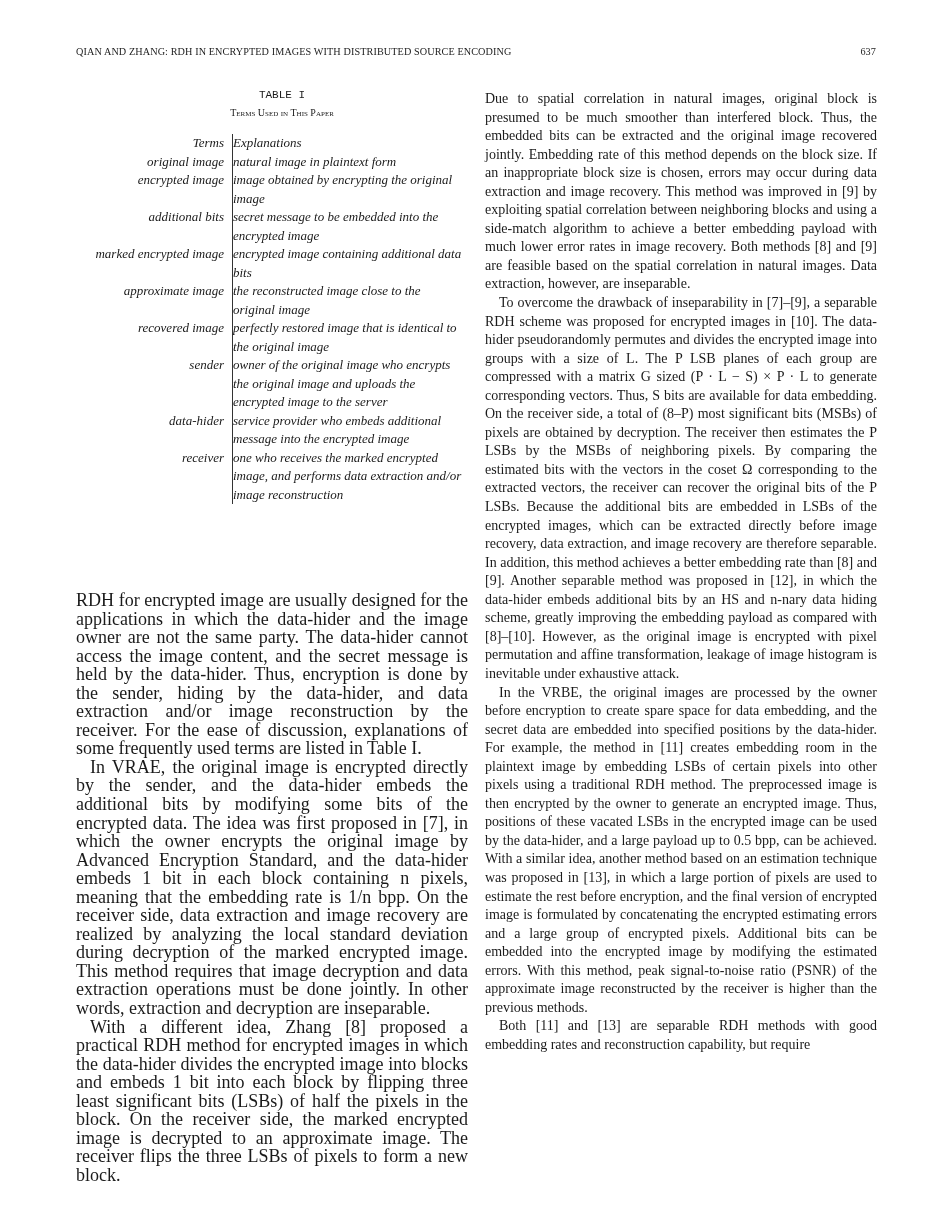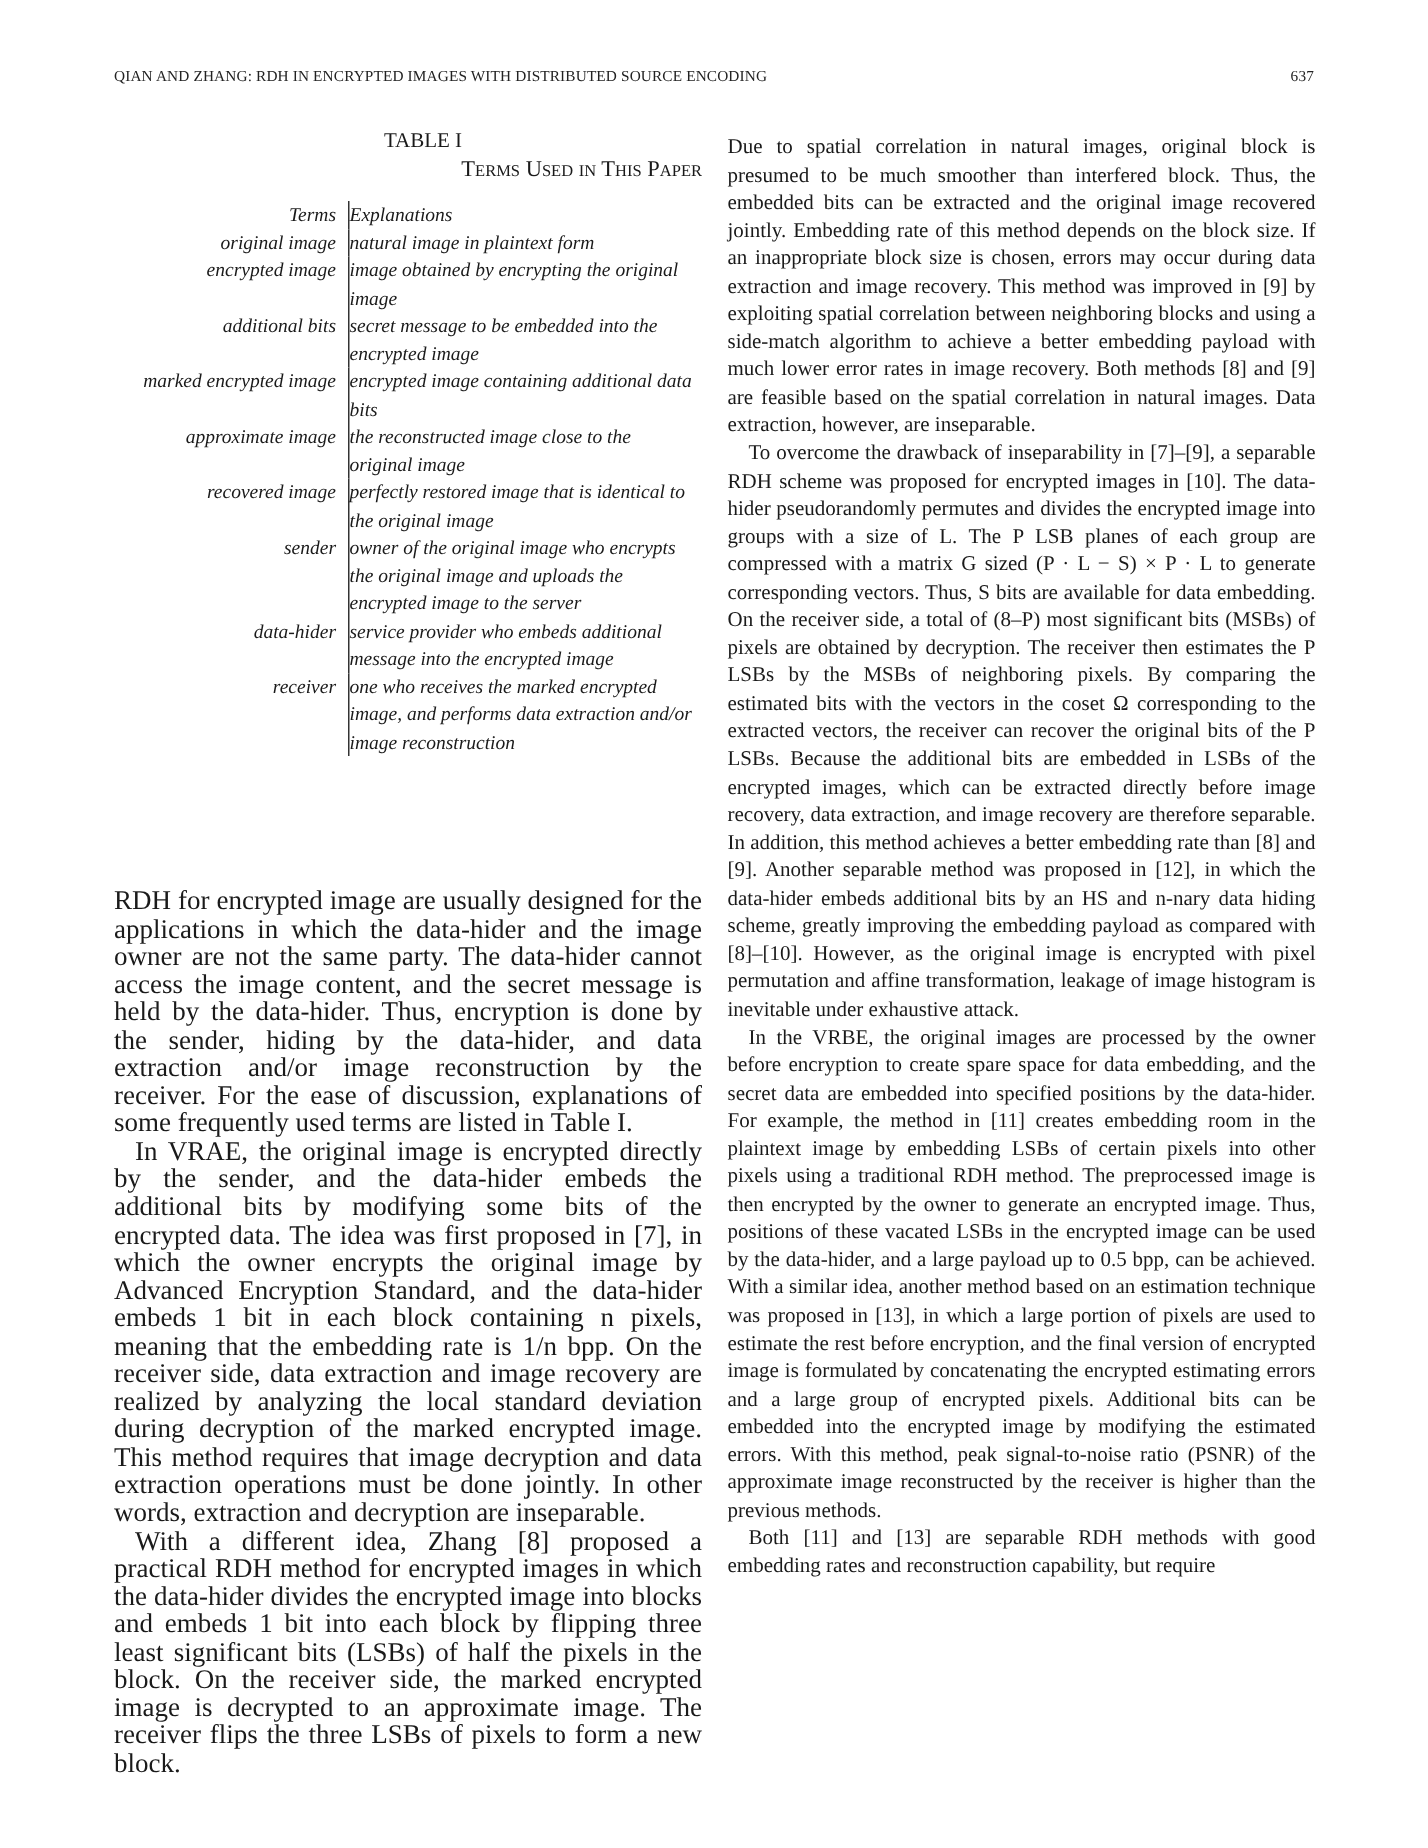--- a/index.html
+++ b/index.html
@@ -15,22 +15,22 @@
   .header .running { position: absolute; left: 0; top: 0; }
   .header .pageno { position: absolute; right: 0; top: 0; }
 
   .col { position: absolute; top: 88px; width: 392px; font-size: 14px; line-height: 18.55px; text-align: justify; }
   .col-right { left: 485px; top: 90px; }
   .col p { margin: 0; text-indent: 0; }
   .col p.ind { text-indent: 14px; }
   .col p + p { margin-top: 0; }
 
   .table-block { position: absolute; top: 88px; left: 76px; width: 392px; }
-  .table-label { text-align: center; font-size: 14px; line-height: 14px; margin-left: 20px; }
-  .table-title { text-align: right; font-size: 15px; line-height: 14px; margin-top: 4px; font-variant: small-caps; margin-left: 20px; }
+  .table-label { text-align: center; font-size: 11px; line-height: 14px; margin-left: 20px; font-family: Liberation Mono, monospace; }
+  .table-title { text-align: center; font-size: 10px; line-height: 14px; margin-top: 4px; font-variant: small-caps; margin-left: 20px; }
   table.terms {
     border-collapse: collapse; margin-top: 14px; font-style: italic;
     font-size: 13px; line-height: 18.5px;
   }
   table.terms td { padding: 0; vertical-align: top; }
   table.terms td.term { width: 148px; text-align: right; padding-right: 8px; border-right: 1px solid #333; white-space: nowrap; }
   table.terms td.expl { padding-left: 0; width: 230px; }
 
   .body-left { position: absolute; top: 591px; left: 76px; width: 392px; font-size: 18px; line-height: 18.55px; text-align: justify; }
   .body-left p { margin: 0; }

